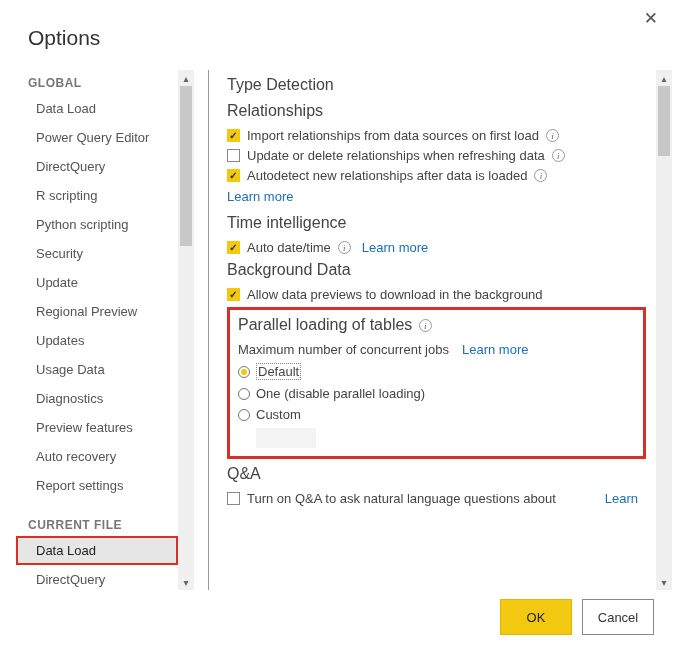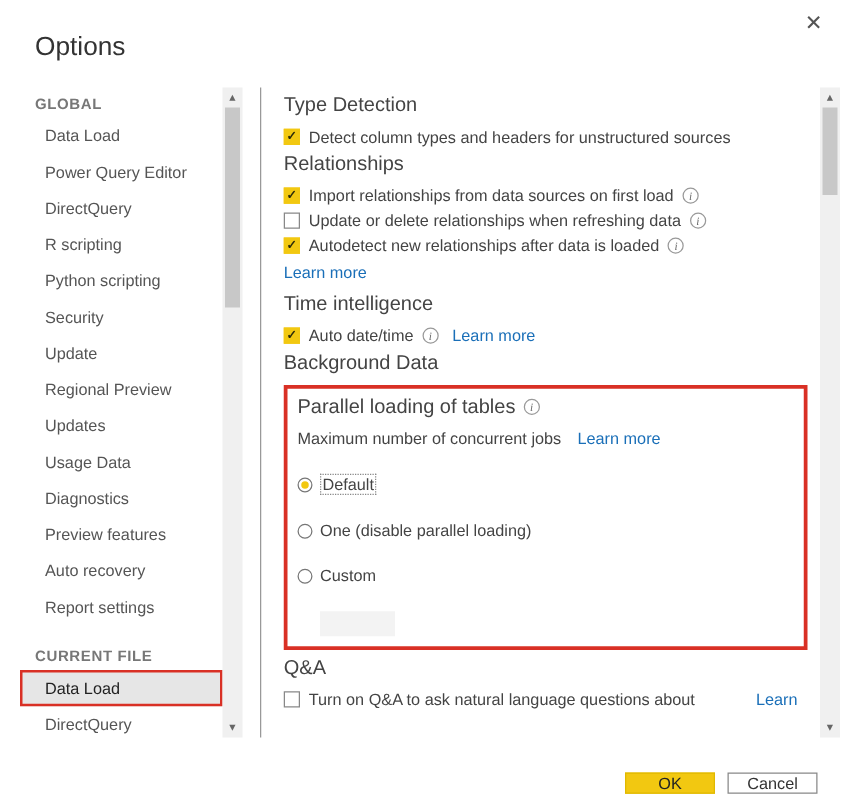--- a/index.html
+++ b/index.html
@@ -169,21 +169,21 @@
   .link {
     color: #1a6fb8;
     cursor: pointer;
     font-size: 13px;
   }
   .learn-block { margin: 6px 0 10px 0; }
   .radio-row {
     display: flex;
     align-items: center;
     gap: 6px;
-    margin: 21px 0;
+    margin: 6px 0;
     font-size: 13px;
     color: #444;
   }
   .radio {
     width: 12px;
     height: 12px;
     border: 1px solid #777;
     border-radius: 50%;
     display: inline-flex;
     align-items: center;
@@ -224,21 +224,21 @@
   
   .footer {
     position: absolute;
     bottom: 14px;
     right: 20px;
     display: flex;
     gap: 10px;
   }
   .btn {
     min-width: 72px;
-    height: 17px;
+    height: 36px;
     border: 1px solid #888;
     background: #fff;
     font-size: 13px;
     display: inline-flex;
     align-items: center;
     justify-content: center;
     cursor: pointer;
     padding: 0 12px;
   }
   .btn.primary {
@@ -288,24 +288,20 @@
 
     <div class="main-wrap">
       <div class="m-track">
         <div class="sb-arrow">▴</div>
         <div class="sb-thumb" style="top:16px;height:70px;"></div>
         <div class="sb-arrow" style="position:absolute;bottom:0;">▾</div>
       </div>
       <div class="main">
 
         <div class="sec-h">Type Detection</div>
-        <div class="chk-row">
-          <span class="chk checked"></span>
-          <span>Detect column types and headers for unstructured sources</span>
-        </div>
 
         <div class="sec-h">Relationships</div>
         <div class="chk-row">
           <span class="chk checked"></span>
           <span>Import relationships from data sources on first load</span>
           <span class="info-i"></span>
         </div>
         <div class="chk-row">
           <span class="chk"></span>
           <span>Update or delete relationships when refreshing data</span>
@@ -320,20 +316,24 @@
 
         <div class="sec-h">Time intelligence</div>
         <div class="chk-row">
           <span class="chk checked"></span>
           <span>Auto date/time</span>
           <span class="info-i"></span>
           <span class="link" style="margin-left:4px;">Learn more</span>
         </div>
 
         <div class="sec-h">Background Data</div>
+        <div class="chk-row">
+          <span class="chk checked"></span>
+          <span>Allow data previews to download in the background</span>
+        </div>
 
         <div class="hl-box">
           <div class="sec-h" style="margin-top:2px;">
             <span>Parallel loading of tables</span>
             <span class="info-i" style="margin-left:2px;vertical-align:middle;"></span>
           </div>
           <div class="chk-row" style="margin:2px 0 6px 0;align-items:flex-end;">
             <span>Maximum number of concurrent jobs</span>
             <span class="link" style="margin-left:6px;">Learn more</span>
           </div>

